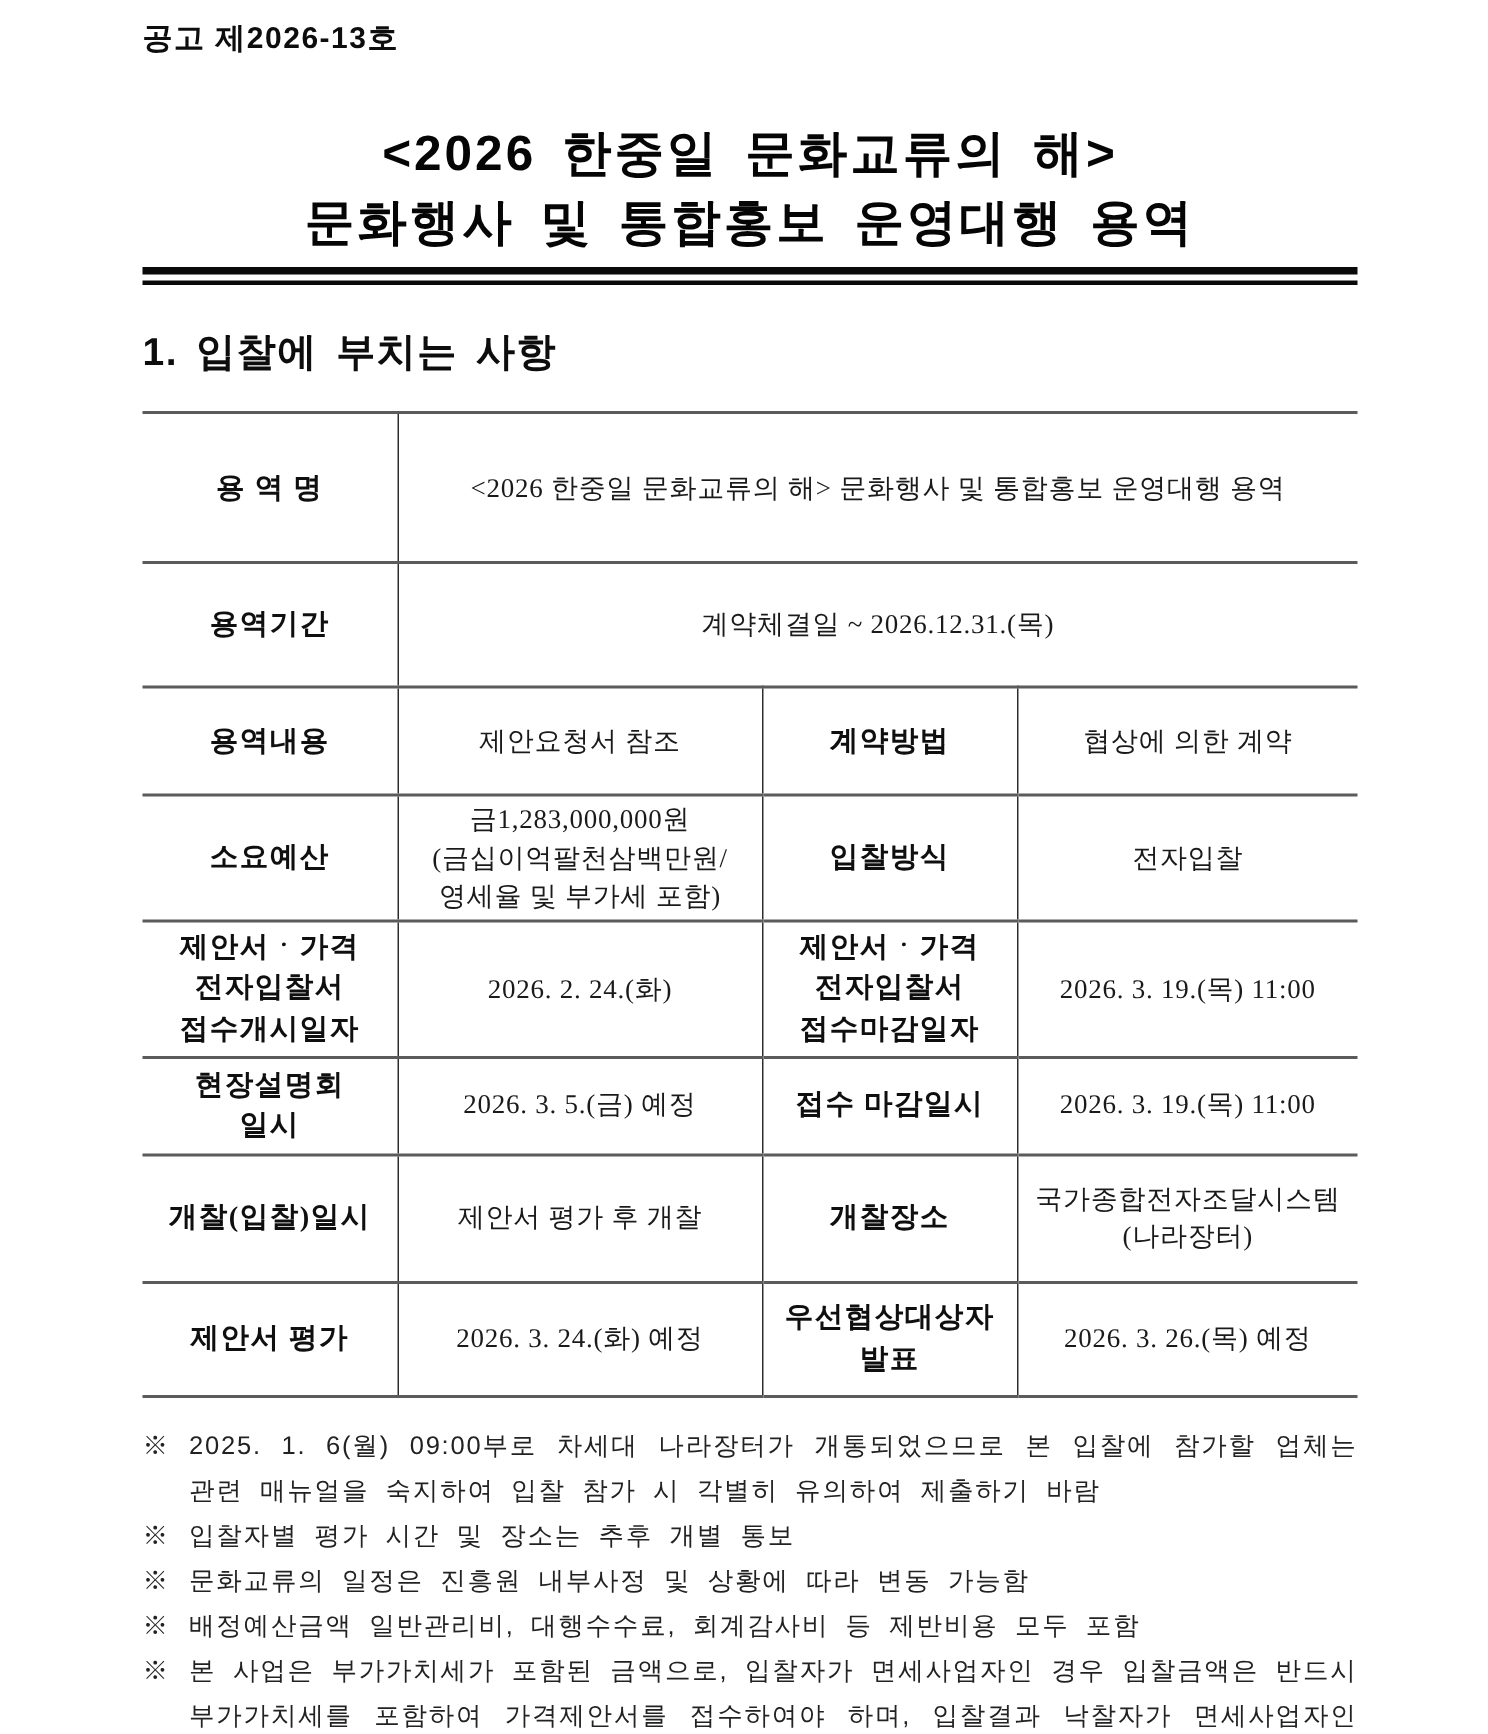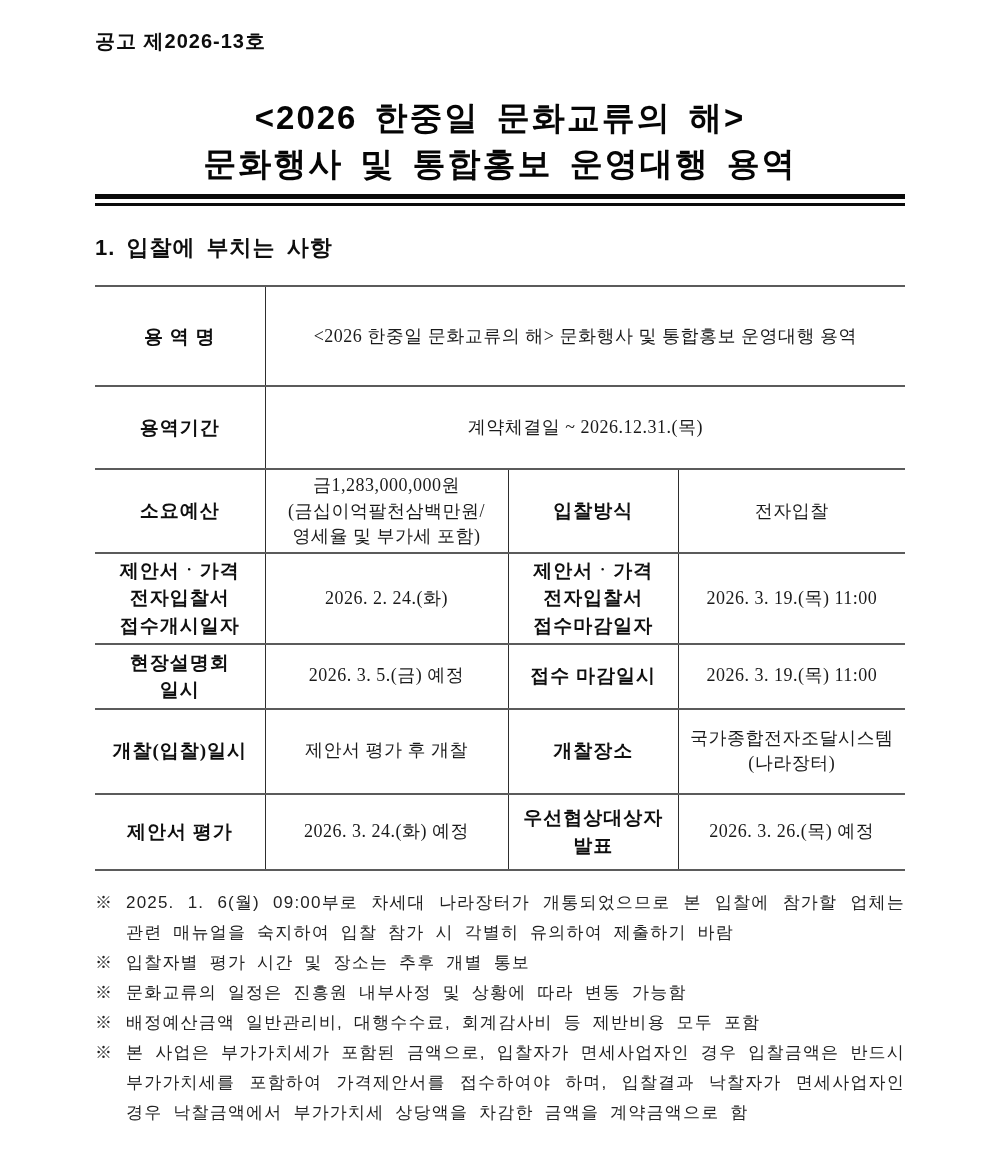--- a/index.html
+++ b/index.html
@@ -5,21 +5,21 @@
   html, body { margin: 0; padding: 0; background: #ffffff; }
   body {
     width: 992px; height: 1156px;
     font-family: "Liberation Serif", serif;
     color: #111;
     overflow: hidden;
   }
   .page {
     box-sizing: border-box;
     width: 992px; height: 1156px;
-    padding: 28px 87px 0 95px;
+    padding: 12px 87px 0 95px;
   }
   .doc-number {
     font-family: "Liberation Sans", sans-serif;
     font-weight: 800;
     font-size: 20px;
     letter-spacing: 1px;
     color: #0d0d0d;
   }
   .title-block {
     margin-top: 40px;
@@ -35,21 +35,21 @@
   .title-rule {
     margin-top: 7px;
     height: 4px;
     border-top: 5px solid #0a0a0a;
     border-bottom: 3px solid #0a0a0a;
   }
   .section-heading {
     margin-top: 27px;
     font-family: "Liberation Sans", sans-serif;
     font-weight: 800;
-    font-size: 22px;
+    font-size: 26px;
     letter-spacing: 1px;
     word-spacing: 4px;
     color: #0d0d0d;
   }
   table.bid-table {
     margin-top: 22px;
     width: 100%;
     border-collapse: collapse;
     table-layout: fixed;
   }
@@ -128,20 +128,26 @@
     </colgroup>
     <tbody>
       <tr class="r1">
         <td class="h">용 역 명</td>
         <td class="v" colspan="3">&lt;2026 한중일 문화교류의 해&gt; 문화행사 및 통합홍보 운영대행 용역</td>
       </tr>
       <tr class="r2">
         <td class="h">용역기간</td>
         <td class="v" colspan="3">계약체결일 ~ 2026.12.31.(목)</td>
       </tr>
+      <tr class="r3">
+        <td class="h">용역내용</td>
+        <td class="v">제안요청서 참조</td>
+        <td class="h">계약방법</td>
+        <td class="v">협상에 의한 계약</td>
+      </tr>
       <tr class="r4">
         <td class="h">소요예산</td>
         <td class="v">금1,283,000,000원
 (금십이억팔천삼백만원/
 영세율 및 부가세 포함)</td>
         <td class="h">입찰방식</td>
         <td class="v">전자입찰</td>
       </tr>
       <tr class="r5">
         <td class="h">제안서ㆍ가격

